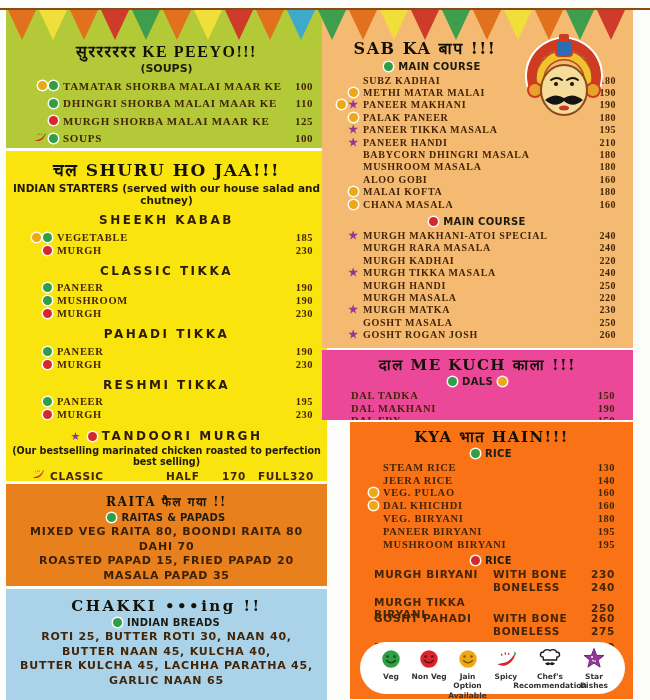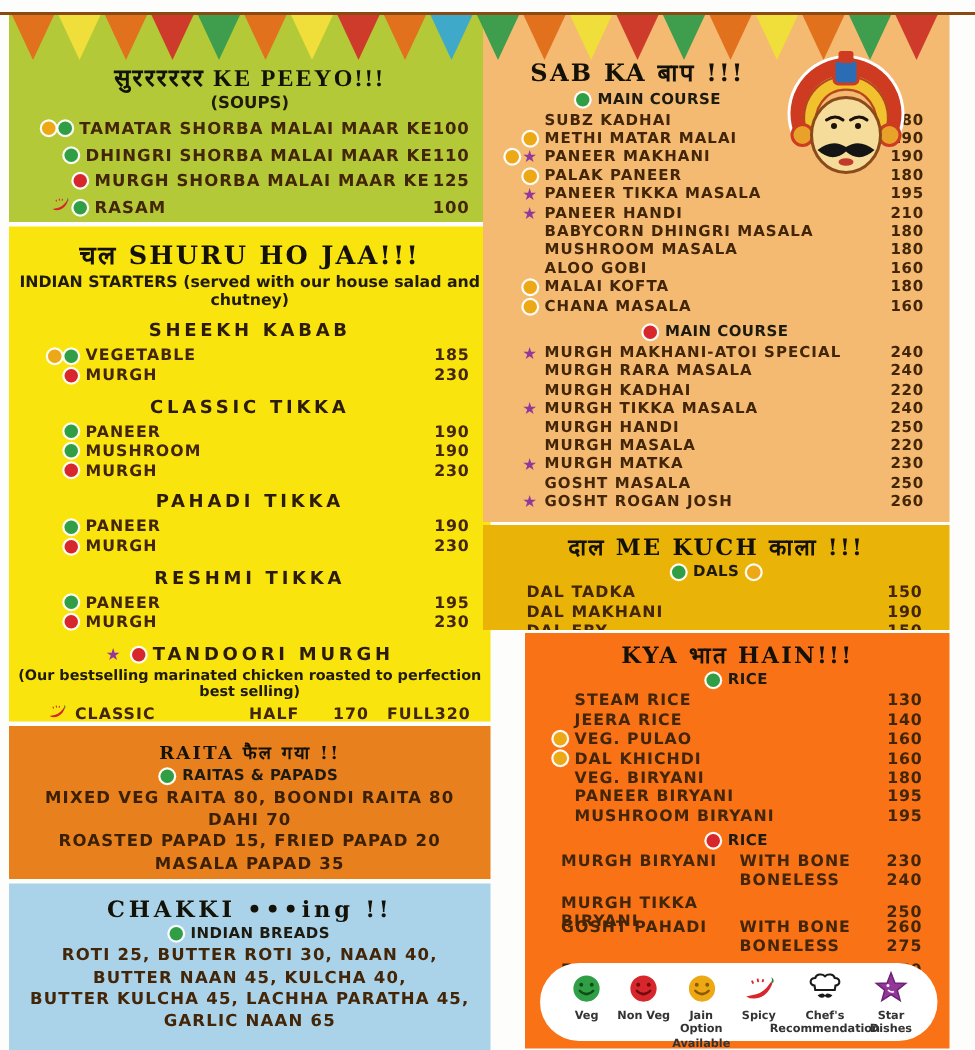--- a/index.html
+++ b/index.html
@@ -13,21 +13,21 @@
   .col-right{left:322px;width:311px;}
   .sec{box-sizing:border-box;overflow:hidden;position:relative;}
   .col-left .sec{margin-bottom:3px;}
   .col-right .sec{margin-bottom:2px;}
 
   .sec-soups   {height:140px;background:#b4c938;}
   .sec-starters{height:330px;background:#f9e40e;}
   .sec-raitas  {height:102px;background:#e8811d;}
   .sec-breads  {height:112px;background:#aad3ea;}
   .sec-main    {height:340px;background:#f4ba72;}
-  .sec-dals    {height:70px; background:#eab308;}
+  .sec-dals    {height:70px; background:#ec4899;}
   .sec-rice    {height:277px;background:#f97316;margin-left:28px;}
 
   
   .sec-title{font-family:"DejaVu Serif",serif;font-weight:bold;color:#141107;
              text-align:center;letter-spacing:1.5px;white-space:nowrap;}
   .sec-soups .sec-title{padding-top:32px;font-size:16px;font-family:Liberation Serif, serif;}
   .sec-starters .sec-title{padding-top:7px;font-size:17px;}
   .sec-raitas .sec-title{padding-top:9px;font-size:12px;}
   .sec-breads .sec-title{padding-top:8px;font-size:15px;letter-spacing:2.5px;}
   .sec-main .sec-title{padding-top:29px;font-size:16px;padding-right:105px;}
@@ -36,21 +36,21 @@
 
   .sec-sub{text-align:center;font-weight:bold;color:#201a08;}
   .sec-soups .sec-sub{font-size:11px;}
   .sec-starters .sec-sub{font-size:10.5px;margin-top:1px;}
 
   .badge{display:flex;justify-content:center;align-items:center;gap:5px;
          font-size:10px;font-weight:bold;color:#1d1a10;letter-spacing:.3px;margin:2px 0;}
   .sec-main .badge{padding-right:90px;}
 
   
-  .items{padding:2px 14px 0 12px;}
+  .items{padding:2px 14px 0 12px;font-family:Liberation Serif, serif;}
   .mrow{display:flex;align-items:center;font-weight:bold;color:#432507;}
   .micons{display:flex;justify-content:flex-end;align-items:center;gap:2px;padding-right:5px;}
   .mname{flex:1;white-space:nowrap;letter-spacing:.7px;}
   .mprice{white-space:nowrap;letter-spacing:.5px;}
 
   .rows-soups .mrow{height:17.5px;font-size:11px;}
   .rows-soups .micons{width:40px;}
   .rows-starters .mrow{height:12.8px;font-size:10.5px;}
   .rows-starters .micons{width:34px;}
   .rows-main .mrow{height:12.4px;font-size:10px;}
@@ -147,21 +147,21 @@
           </div>
           <div class="mrow">
             <span class="micons">
               <span><svg class="micon-svg" width="14" height="11" viewBox="0 0 24 20">
                   <path d="M3,15 Q7,17.5 12,16 Q18,14 21,7 Q22,4.5 20,5.5 Q16,12 10,13.5 Q5.5,14.5 3,15 Z" fill="#d7262c"></path>
                   <path d="M20,5.5 q2,-2 0.5,-4 q2.5,1 1.5,4 Z" fill="#2f7d33"></path>
                   <path d="M7,4 l1,2 M11,2.5 l0.5,2.5 M15,3 l-0.5,2" stroke="#d7262c" stroke-width="1.3" fill="none"></path>
                 </svg></span>
               <span class="dot veg"></span>
             </span>
-            <span class="mname">RASAM</span>
+            <span class="mname">SOUPS</span>
             <span class="mprice">100</span>
           </div>
         </div>
     </section>
 
     <section class="sec sec-starters">
       <div class="sec-title">चल SHURU HO JAA!!!</div>
       <div class="sec-sub">INDIAN STARTERS  (served with our house salad and chutney)</div>
       <div class="group">
         <div class="ghead">SHEEKH KABAB</div>

